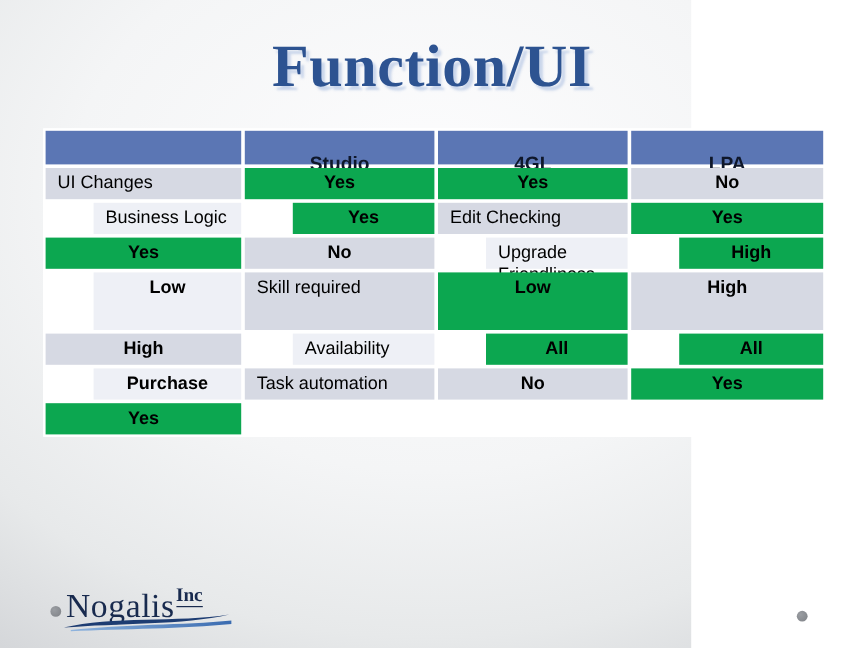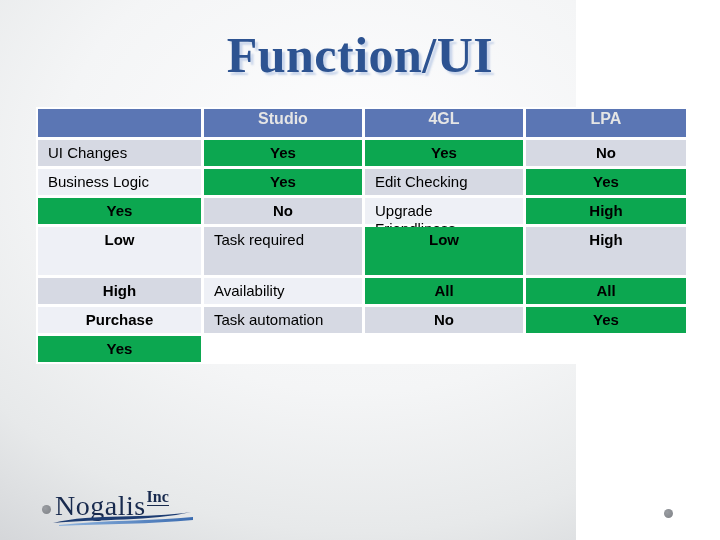--- a/index.html
+++ b/index.html
@@ -30,29 +30,29 @@
     gap:3px;
     background:#ffffff;
     border:2px solid #ffffff;
   }
   .cell{
     display:flex;align-items:flex-start;justify-content:center;
     padding-top:4px;font-size:15px;line-height:18px;color:#000;
   }
   .cell.hdr{
     background:var(--header-bg,#5b76b4);
-    color:#e5e5e5;font-weight:700;font-size:16px;padding-top:1px;
+    color:#0f172a;font-weight:700;font-size:16px;padding-top:20px;
   }
   .cell.label{
     justify-content:flex-start;padding-left:10px;padding-right:4px;
     font-weight:400;white-space:pre-line;
   }
   .cell.val{font-weight:700;}
   .band-d{background:var(--band-dark,#d6d9e3);}
-  .band-l{background:var(--band-light,#eef0f6);}
+  .band-l{background:var(--band-light,#eef0f6);margin-left:40px;}
   .green{background:var(--green,#0ca750) !important;}
   
   .dot{
     position:absolute;border-radius:50%;
     background:radial-gradient(circle at 35% 35%, #9a9da2, #7e8186);
   }
   .dot-left{left:42px;top:505px;width:9px;height:9px;}
   .dot-right{left:664px;top:509px;width:9px;height:9px;}
   .logo{
     position:absolute;left:55px;top:488px;width:150px;height:40px;
@@ -95,21 +95,21 @@
     <div class="cell label band-d">Edit Checking</div>
     <div class="cell val band-d green">Yes</div>
     <div class="cell val band-d green">Yes</div>
     <div class="cell val band-d">No</div>
 
     <div class="cell label band-l">Upgrade
 Friendliness</div>
     <div class="cell val band-l green">High</div>
     <div class="cell val band-l">Low</div>
 
-    <div class="cell label band-d">Task required</div>
+    <div class="cell label band-d">Skill required</div>
     <div class="cell val band-d green">Low</div>
     <div class="cell val band-d">High</div>
     <div class="cell val band-d">High</div>
 
     <div class="cell label band-l">Availability</div>
     <div class="cell val band-l green">All</div>
     <div class="cell val band-l green">All</div>
     <div class="cell val band-l">Purchase</div>
 
     <div class="cell label band-d">Task automation</div>

